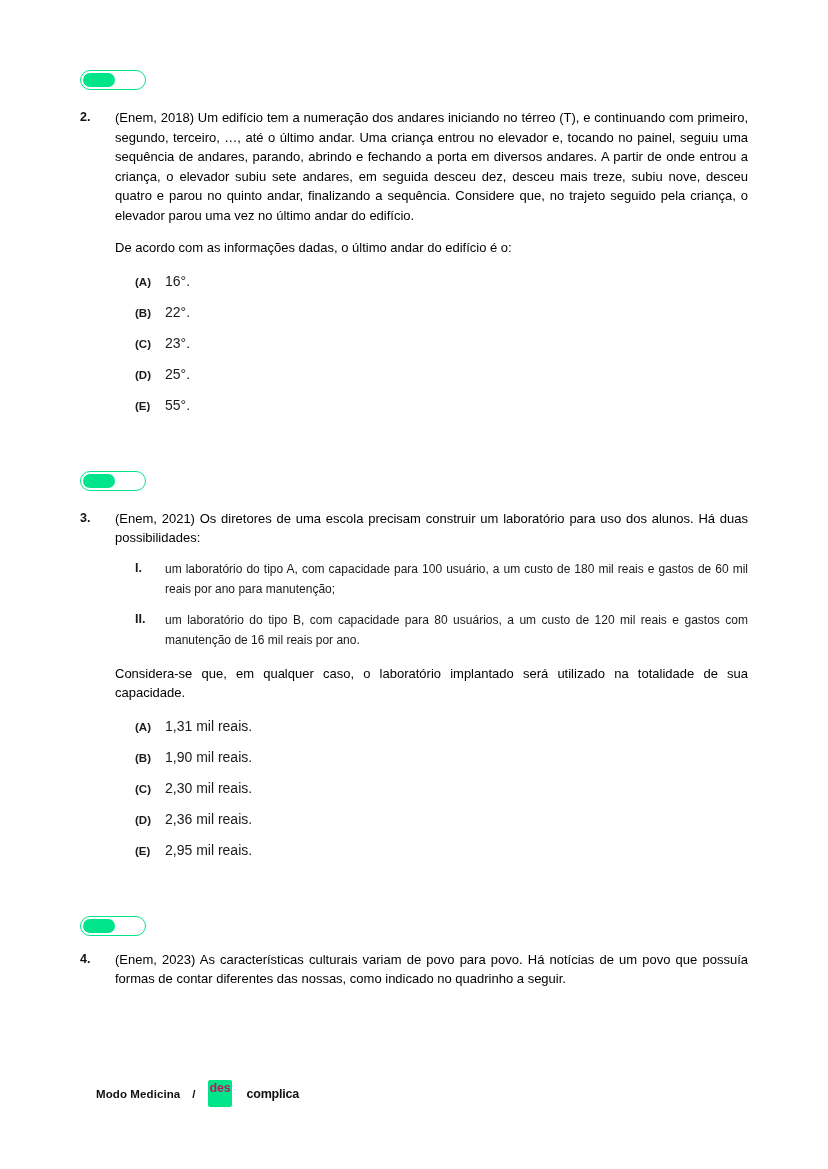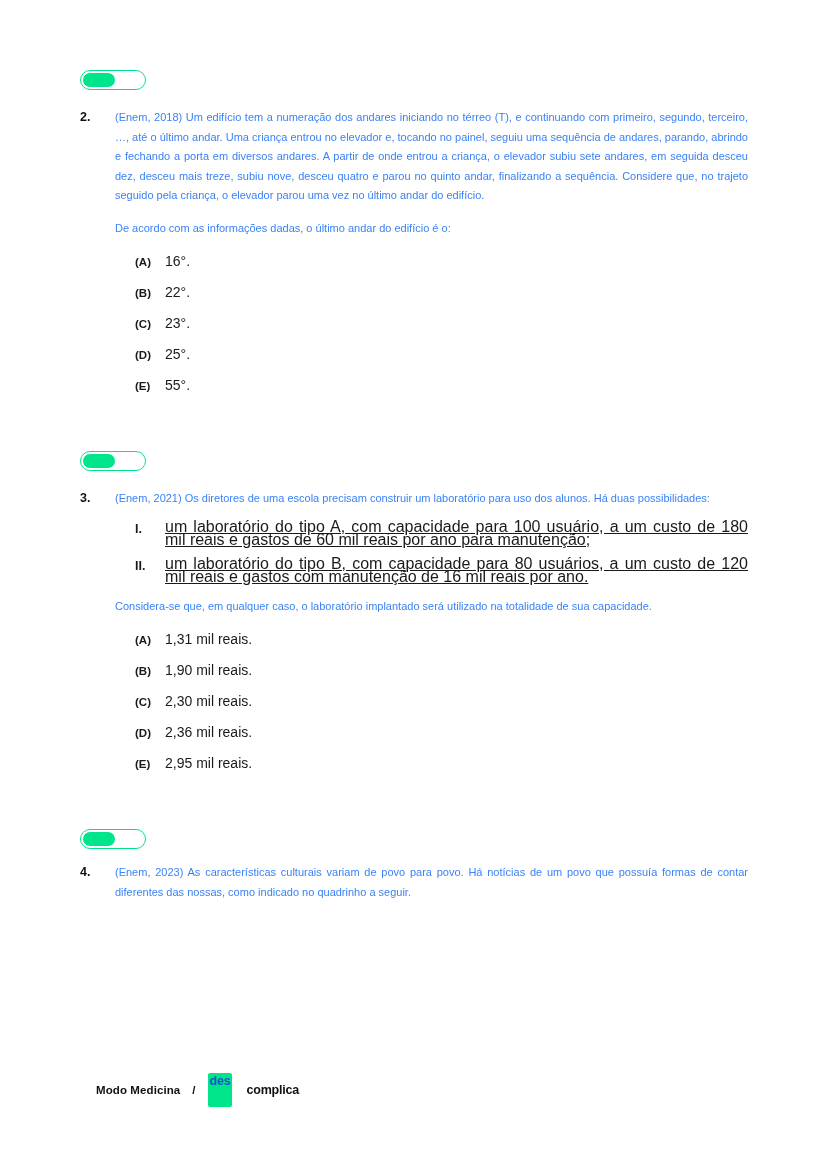--- a/index.html
+++ b/index.html
@@ -57,48 +57,47 @@
     width: 35px;
     flex: 0 0 35px;
     font-weight: bold;
     font-size: 12.5px;
     line-height: 19.5px;
     color: #111;
   }
   .q-body { flex: 1 1 auto; }
 
   .q-text {
-    font-size: 11px;
+    font-size: 13px;
     line-height: 19.5px;
     text-align: justify;
-    color: #3b82f6;
+    color: #000000;
     margin: 0;
   }
   .q-text + .q-text { margin-top: 13px; }
 
   
   .roman-row {
     display: flex;
     align-items: flex-start;
     margin-top: 11px;
     padding-left: 20px;
   }
   .roman-label {
     width: 30px;
     flex: 0 0 30px;
     font-weight: bold;
     font-size: 12.5px;
     line-height: 19.5px;
   }
   .roman-text {
     flex: 1 1 auto;
-    font-size: 16px;
-    line-height: 13px;
+    font-size: 12px;
+    line-height: 20px;
     text-align: justify;
-    text-decoration: underline;
   }
 
   
   .alts { margin-top: 14px; }
   .alt-row {
     display: flex;
     align-items: baseline;
     padding-left: 20px;
     margin-bottom: 12px;
   }
@@ -140,22 +139,22 @@
   .brand {
     display: inline-flex;
     align-items: center;
     font-size: 12.5px;
     font-weight: bold;
     color: #111;
     letter-spacing: -0.2px;
   }
   .brand-des {
     background: #00e58a;
-    color: #1d4ed8;
-    padding: 1px 1px 19px 2px;
+    color: #be185d;
+    padding: 1px 1px 12px 2px;
     border-radius: 2px;
     text-align: right;
   }
   .brand-complica { padding-left: 15px; }
 </style>
 </head>
 <body>
 
 <div class="page">
 

